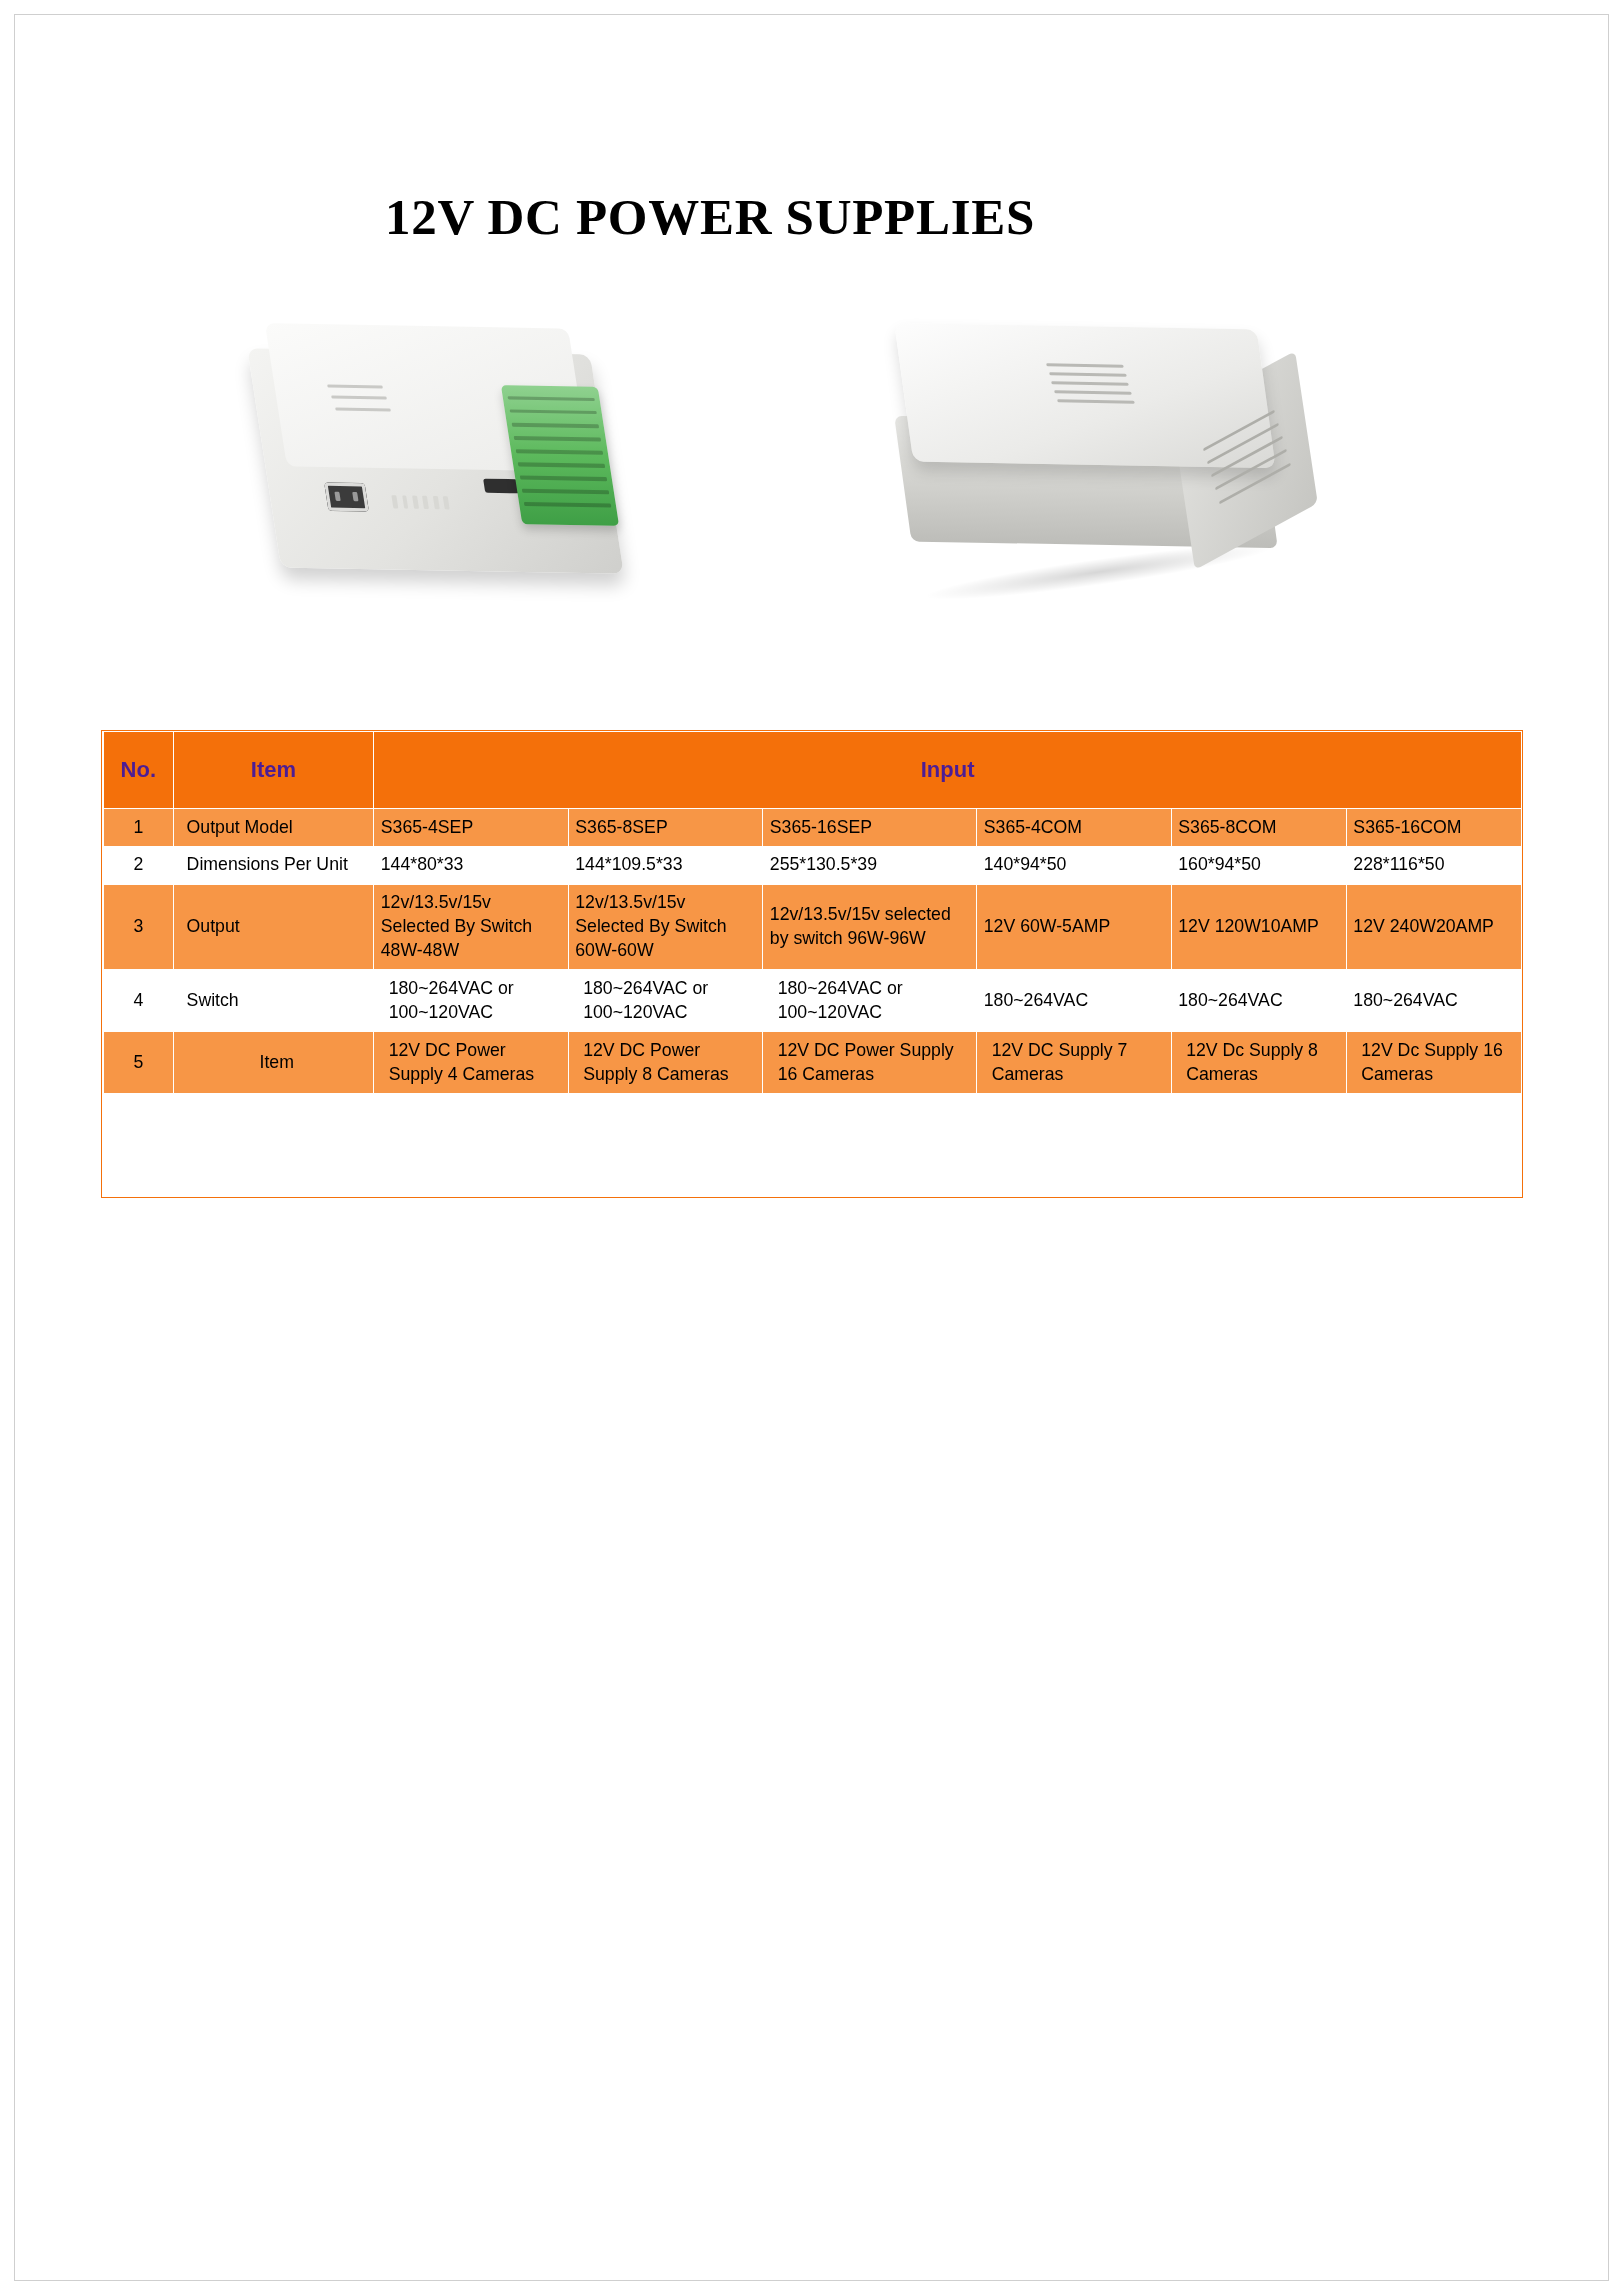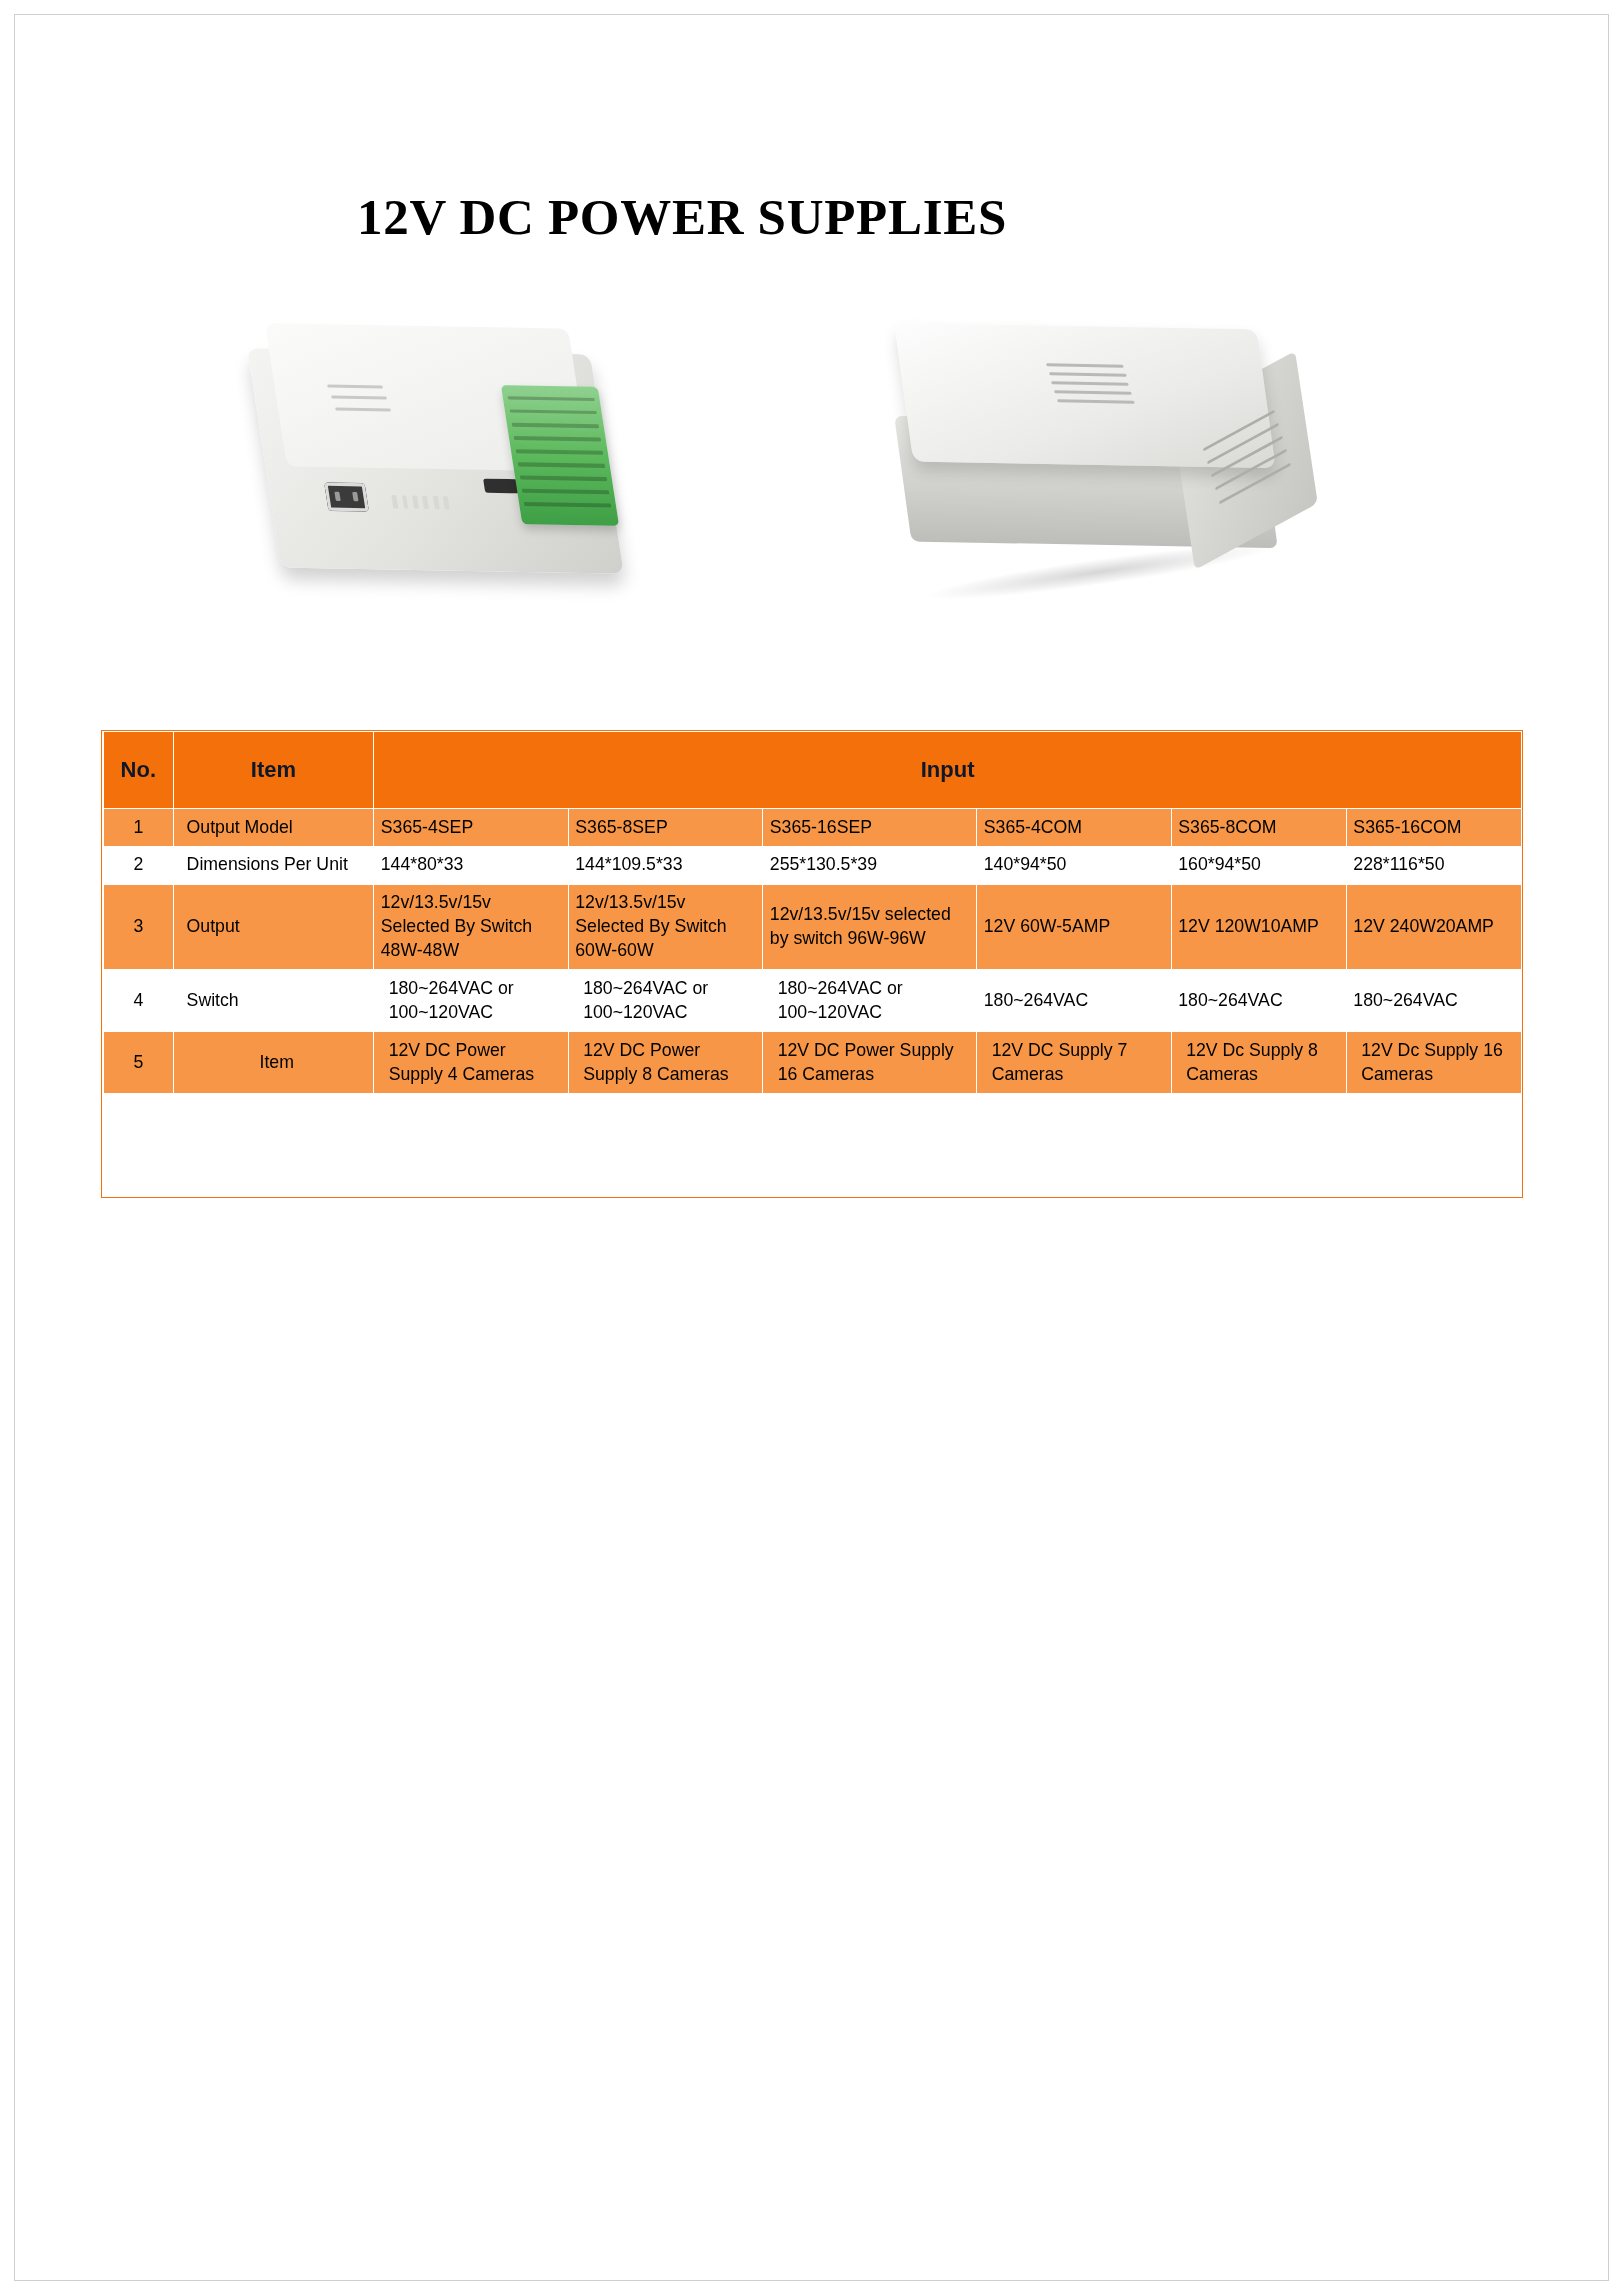--- a/index.html
+++ b/index.html
@@ -32,20 +32,21 @@
     position: absolute;
     left: 0;
     top: 188px;
     width: 1364px;
     text-align: center;
     font-family: "Liberation Serif", serif;
     font-weight: bold;
     font-size: 51px;
     letter-spacing: 0.7px;
     color: #000000;
+    padding-left: 28px;
   }
 
   
   .photos {
     position: absolute;
     left: 0;
     top: 288px;
     width: 1624px;
     height: 405px;
   }
@@ -231,21 +232,21 @@
   .spec-table td, .spec-table th {
     border: 1.3px solid #ffffff;
     vertical-align: middle;
     padding: 6.5px 6.5px;
     font-size: 17.7px;
     color: #000000;
     line-height: 1.35;
   }
   .hdr td {
     background: #F4700A;
-    color: #0f172a;
+    color: #4c1d95;
     font-weight: bold;
     text-align: center;
     font-size: 22px;
     height: 63px;
     border-color: #ffffff;
   }
   .row-orange td {
     background: #F79646;
   }
   .row-white td {

